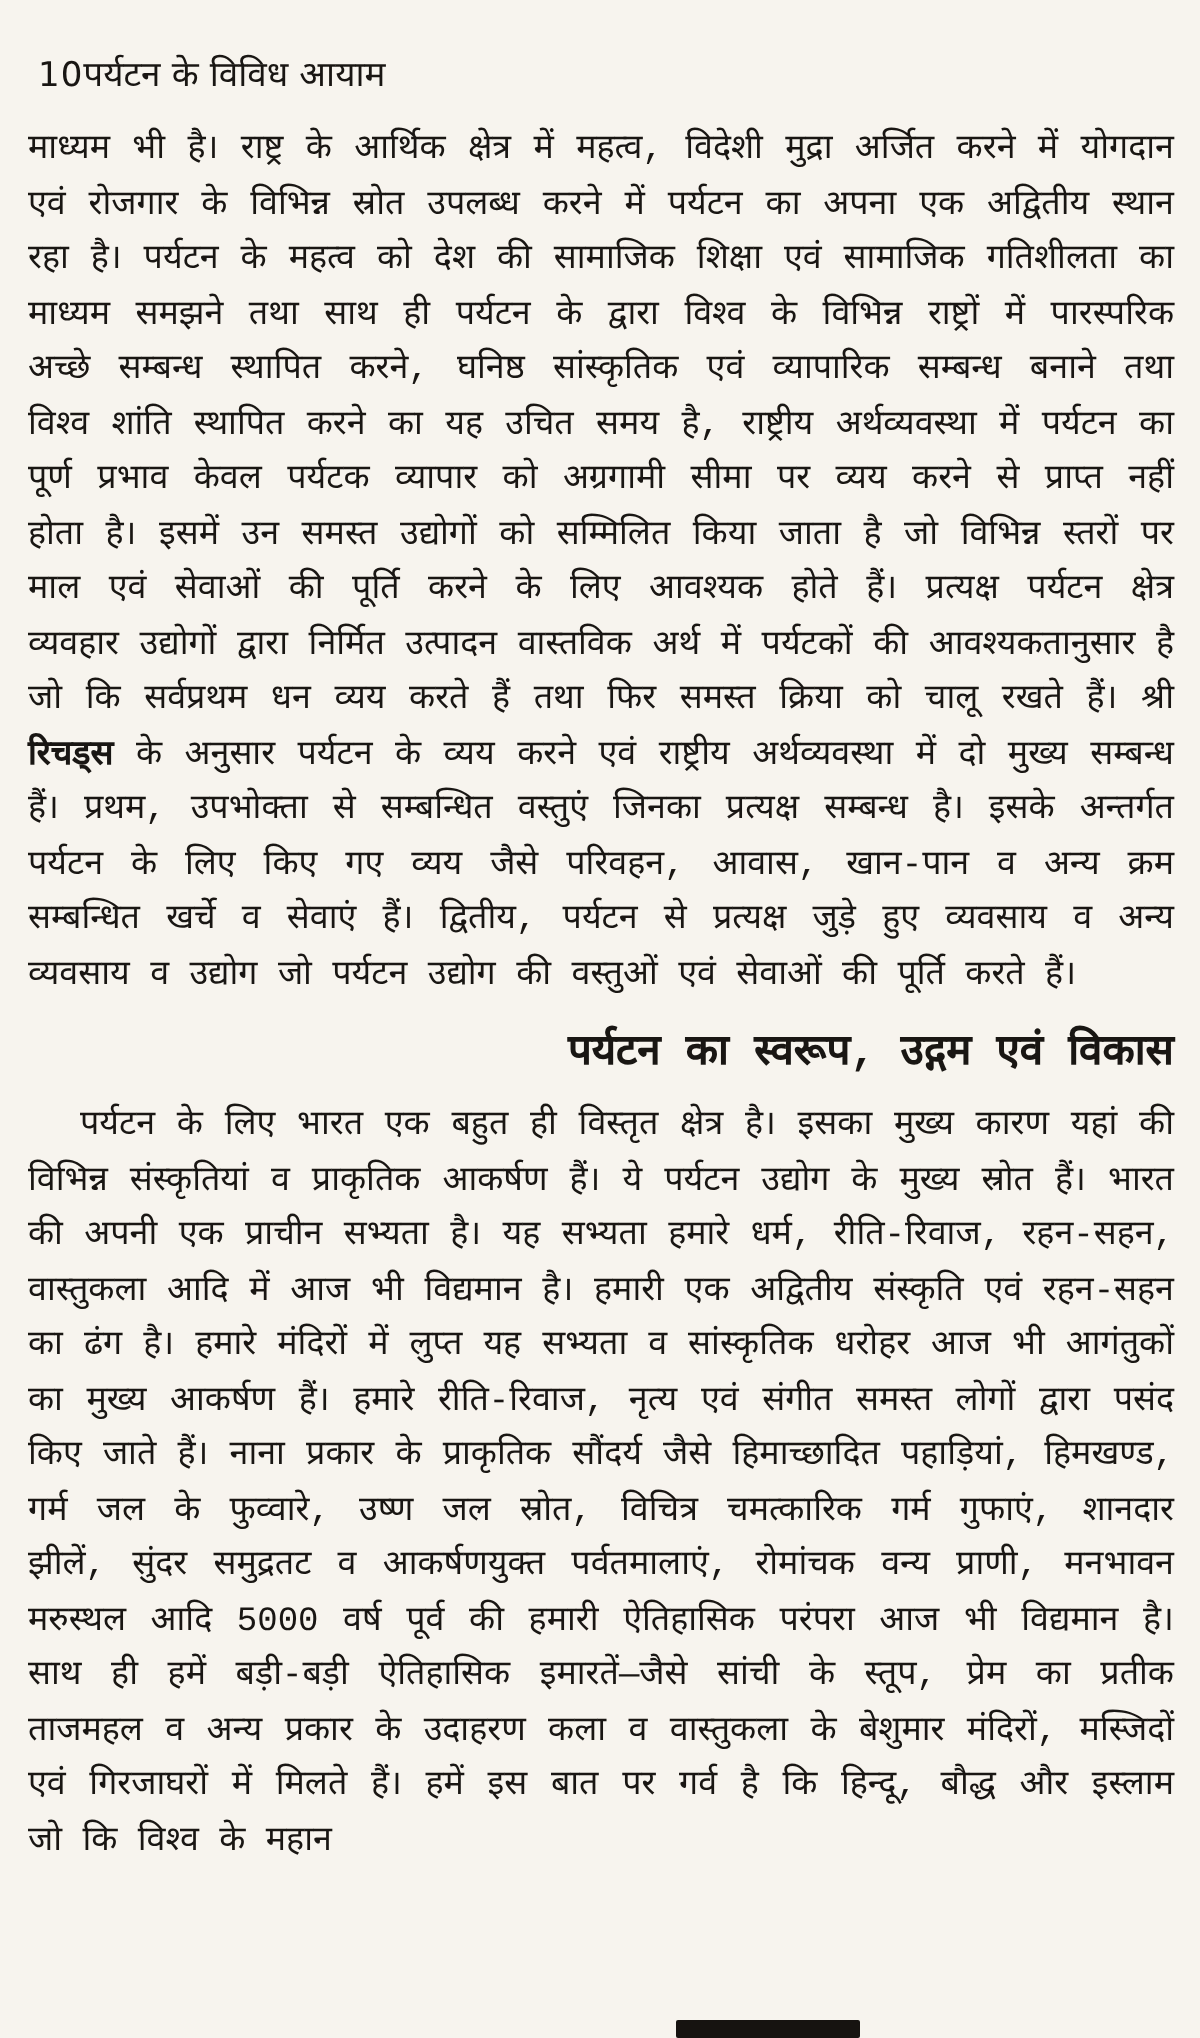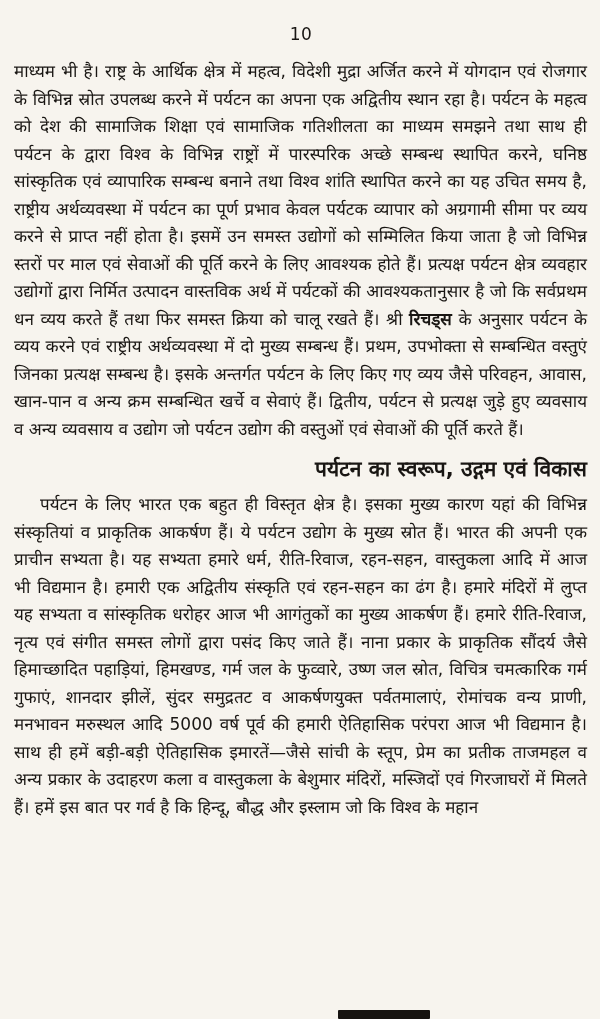--- a/index.html
+++ b/index.html
@@ -17,37 +17,38 @@
   }
   .page {
     box-sizing: border-box;
     width: 600px;
     height: 1019px;
     padding: 24px 13px 0 14px;
     position: relative;
   }
   .page-header {
     display: flex;
-    justify-content: center;
+    justify-content: flex-start;
     align-items: baseline;
     font-size: 17px;
     padding: 0 4px 0 5px;
   }
   .page-number {
     font-size: 17px;
     letter-spacing: 0.5px;
   }
   .running-head {
     font-size: 17.5px;
   }
   .body-text {
     margin-top: 14px;
     font-size: 17px;
     line-height: 27.5px;
     text-align: justify;
+    font-family: Liberation Mono, monospace;
   }
   .body-text p {
     margin: 0;
   }
   .para-continued {
     text-indent: 0;
   }
   .section-heading {
     text-align: right;
     font-size: 21px;
@@ -78,20 +79,21 @@
     border-radius: 1px;
   }
 </style>
 </head>
 <body>
 
 <div class="page">
 
   <div class="page-header">
     <span class="page-number">10</span>
+    <span class="running-head">पर्यटन के विविध आयाम</span>
   </div>
 
   <div class="body-text">
 
     <p class="para-continued">
       <span>माध्यम भी है। राष्ट्र के आर्थिक क्षेत्र में महत्व, विदेशी मुद्रा अर्जित करने में योगदान एवं रोजगार के विभिन्न स्रोत उपलब्ध करने में पर्यटन का अपना एक अद्वितीय स्थान रहा है। पर्यटन के महत्व को देश की सामाजिक शिक्षा एवं सामाजिक गतिशीलता का माध्यम समझने तथा साथ ही पर्यटन के द्वारा विश्व के विभिन्न राष्ट्रों में पारस्परिक अच्छे सम्बन्ध स्थापित करने, घनिष्ठ सांस्कृतिक एवं व्यापारिक सम्बन्ध बनाने तथा विश्व शांति स्थापित करने का यह उचित समय है, राष्ट्रीय अर्थव्यवस्था में पर्यटन का पूर्ण प्रभाव केवल पर्यटक व्यापार को अग्रगामी सीमा पर व्यय करने से प्राप्त नहीं होता है। इसमें उन समस्त उद्योगों को सम्मिलित किया जाता है जो विभिन्न स्तरों पर माल एवं सेवाओं की पूर्ति करने के लिए आवश्यक होते हैं। प्रत्यक्ष पर्यटन क्षेत्र व्यवहार उद्योगों द्वारा निर्मित उत्पादन वास्तविक अर्थ में पर्यटकों की आवश्यकतानुसार है जो कि सर्वप्रथम धन व्यय करते हैं तथा फिर समस्त क्रिया को चालू रखते हैं। श्री </span><span class="inline-bold">रिचड्स</span><span> के अनुसार पर्यटन के व्यय करने एवं राष्ट्रीय अर्थव्यवस्था में दो मुख्य सम्बन्ध हैं। प्रथम, उपभोक्ता से सम्बन्धित वस्तुएं जिनका प्रत्यक्ष सम्बन्ध है। इसके अन्तर्गत पर्यटन के लिए किए गए व्यय जैसे परिवहन, आवास, खान-पान व अन्य क्रम सम्बन्धित खर्चे व सेवाएं हैं। द्वितीय, पर्यटन से प्रत्यक्ष जुड़े हुए व्यवसाय व अन्य व्यवसाय व उद्योग जो पर्यटन उद्योग की वस्तुओं एवं सेवाओं की पूर्ति करते हैं।</span>
     </p>
 
     <h2 class="section-heading">पर्यटन का स्वरूप, उद्गम एवं विकास</h2>
 

